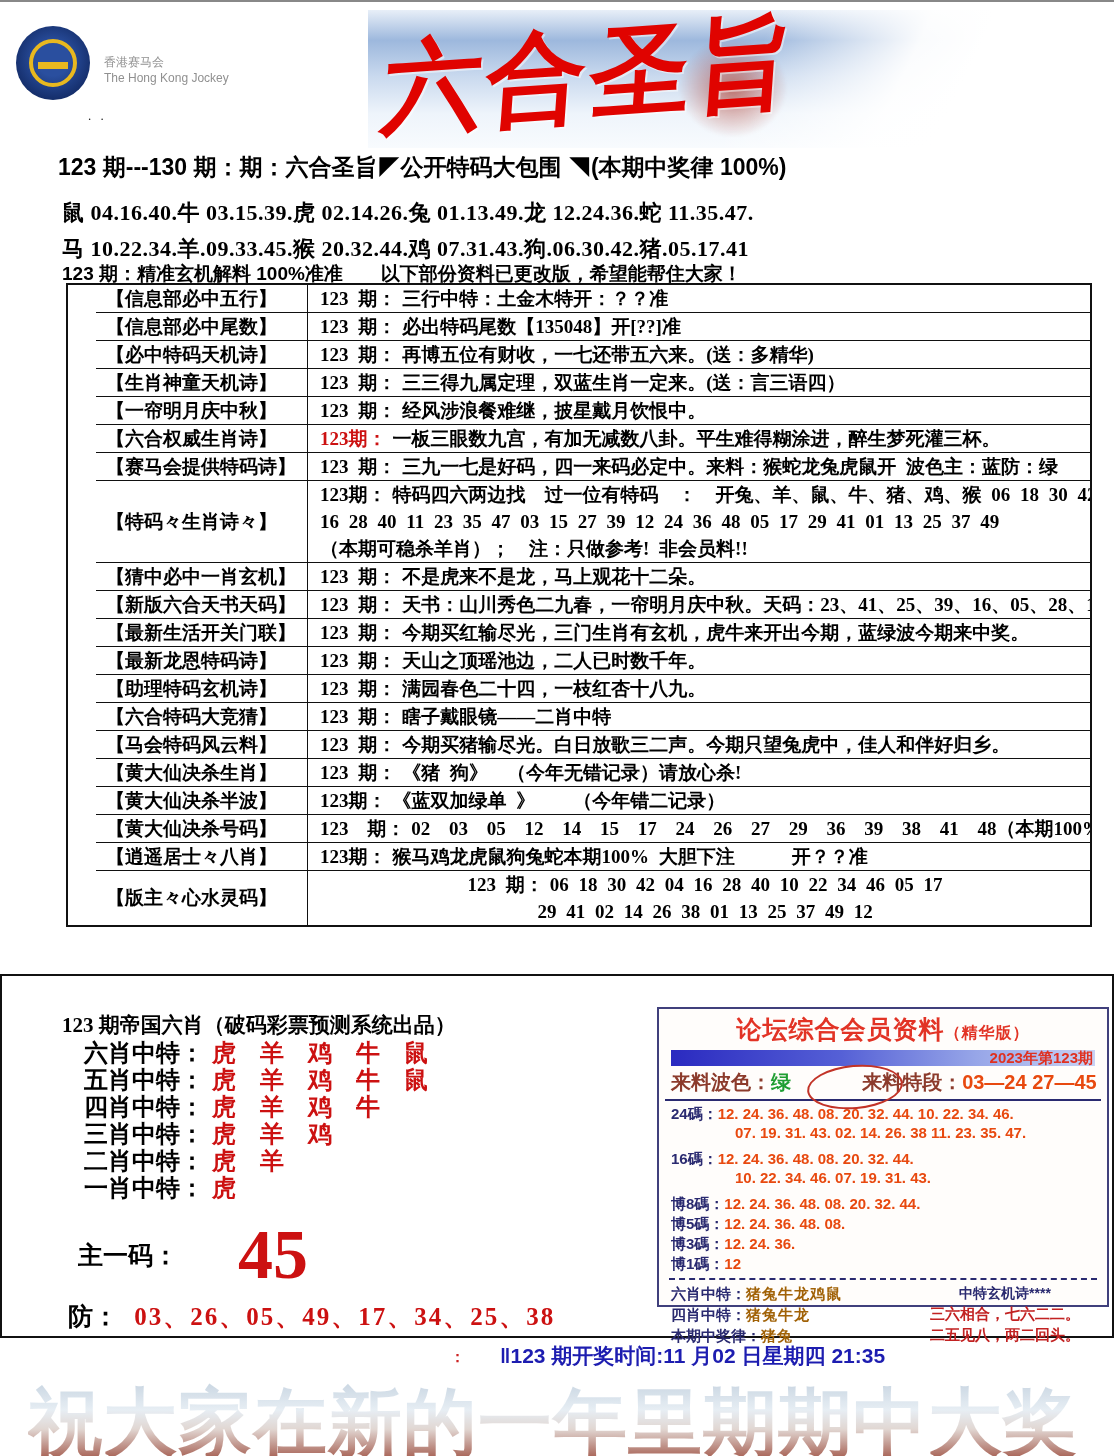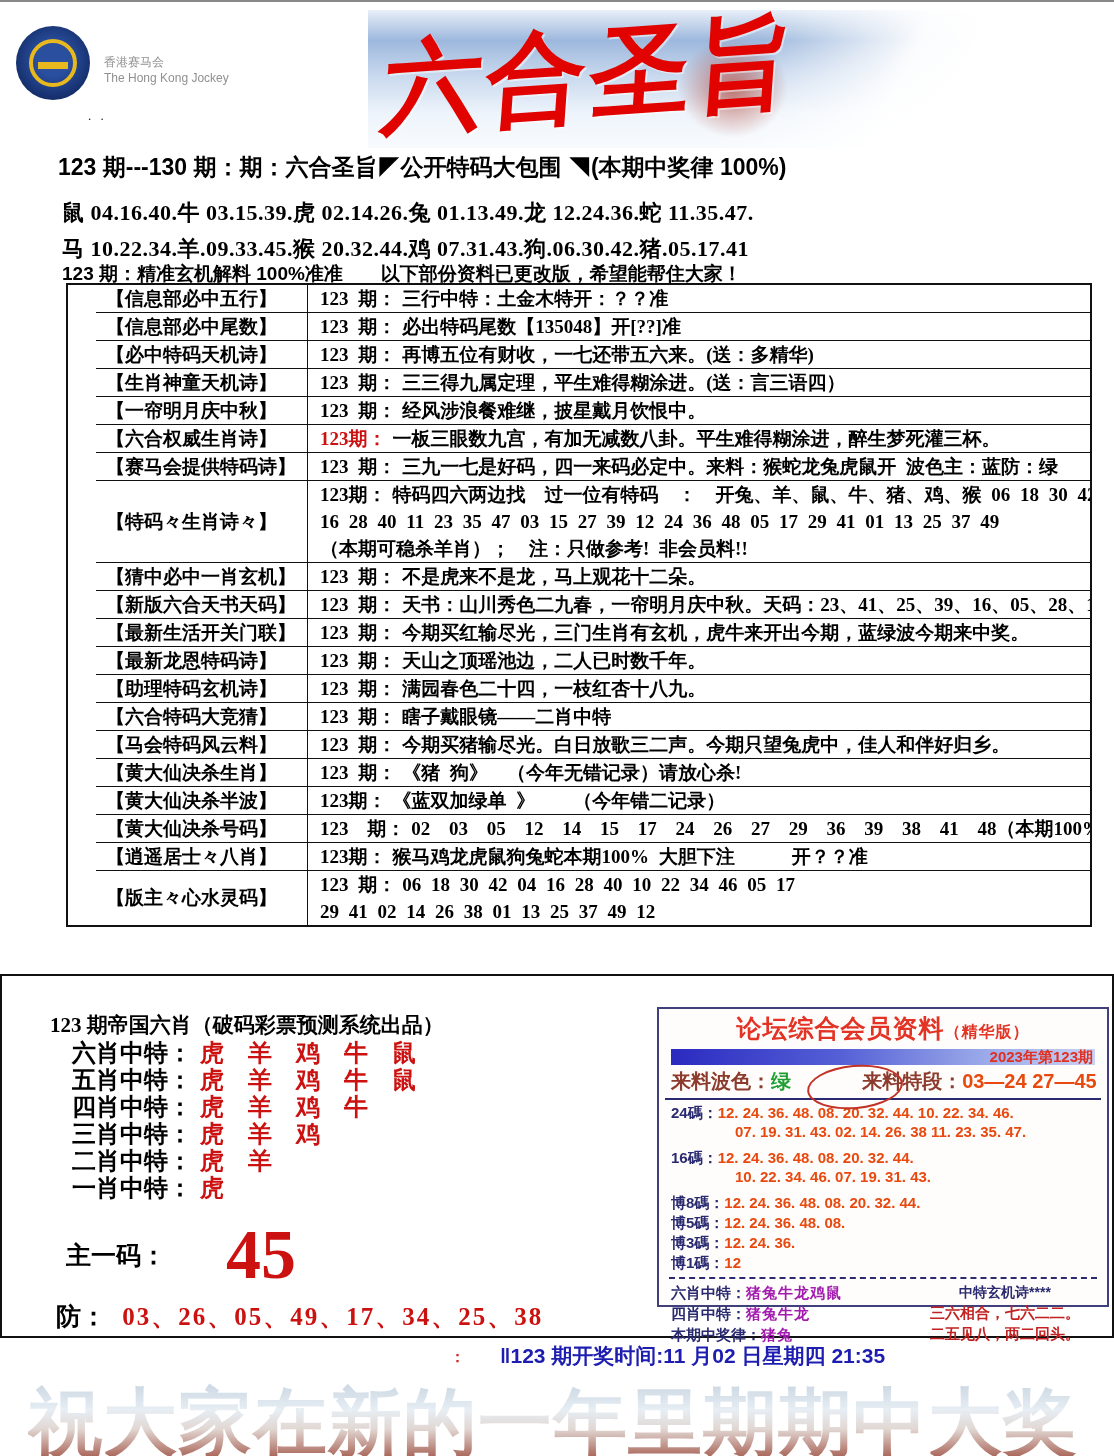--- a/index.html
+++ b/index.html
@@ -28,64 +28,64 @@
     text-shadow:2px 2px 0 rgba(255,255,255,.5); white-space:nowrap; }
   .headline { position:absolute; left:58px; top:150px; font-size:23px; font-weight:bold;
     font-family:"Liberation Sans", sans-serif; white-space:nowrap; }
   .zline { position:absolute; left:62px; font-size:22px; font-weight:bold; white-space:nowrap; letter-spacing:.5px; }
   .z1 { top:196px; } .z2 { top:232px; }
   .notice { position:absolute; left:62px; top:259px; font-size:19px; font-weight:bold;
     font-family:"Liberation Sans", sans-serif; white-space:nowrap; }
   
   .main-table { position:absolute; left:66px; top:281px; width:1026px; border:2px solid #111; background:#fff;padding-left:28px; }
   .trow { display:flex; border-bottom:1.5px solid #111; }
-  .trow:last-child { border-bottom:none; }
+  .trow:last-child { border-bottom:none;text-align:center; }
   .tlabel { width:212px; flex:none; border-right:1.5px solid #111; padding-left:10px;
     font-weight:bold; font-size:19px; display:flex; align-items:center; }
   .tcontent { flex:1; padding-left:12px; font-weight:bold; font-size:19px; overflow:hidden; }
   .tline { line-height:27px; white-space:pre; word-spacing:5px; }
   .tline .period { padding-right:6px; }
   .tline .red { color:#cc1111; }
   .tline.spread { word-spacing:14px; }
   
   .bottom-box { position:absolute; left:0; top:972px; width:1114px; height:364px; border:2.5px solid #111; background:#fff; }
-  .empire { position:absolute; left:50px; top:1008px; width:570px; font-weight:bold; }
+  .empire { position:absolute; left:62px; top:1008px; width:570px; font-weight:bold; }
   .e-title { font-size:21px; line-height:30px; white-space:nowrap; }
   .e-row { font-size:24px; line-height:27px; padding-left:22px; white-space:nowrap; }
   .e-value { color:#cc1111; letter-spacing:9px; padding-left:8px; }
   .e-main { margin-top:22px; display:flex; align-items:center; }
   .e-main-label { font-size:25px; padding-left:16px; }
   .e-main-code { font-size:70px; line-height:62px; color:#cc1111; margin-left:60px; }
   .e-guard { margin-top:14px; font-size:25px; padding-left:6px; white-space:nowrap; }
   .e-guard-nums { color:#cc1111; margin-left:10px; letter-spacing:2px; }
   
   .member-box { position:absolute; left:657px; top:1005px; width:452px; height:300px;
     border:2.5px solid #40407c; background:#fffdfb; padding:4px 12px 0 12px;
     font-family:"Liberation Sans", sans-serif; font-weight:bold; }
-  .mb-title { text-align:center; color:#e23325; font-size:25px; letter-spacing:1px; line-height:32px; white-space:nowrap;font-family:Liberation Serif, serif; }
+  .mb-title { text-align:center; color:#e23325; font-size:25px; letter-spacing:1px; line-height:32px; white-space:nowrap; }
   .mb-title .suffix { font-size:16px; }
   .mb-bar { position:relative; height:16px; margin-top:1px;
     background:linear-gradient(90deg, #2a2ac0, #5560d6 40%, #97a6e8 72%, #c9d2f4 100%); }
   .mb-issue { position:absolute; right:2px; top:-1px; color:#e03020; font-size:15px; white-space:nowrap; }
   .mb-wave { position:relative; text-align:center; font-size:20px; color:#8c3b2c; margin-top:3px; white-space:nowrap; }
   .mb-wave .green { color:#1f9e32; }
   .mb-wave .range { color:#e8490f; }
   .mb-ellipse { position:absolute; left:148px; top:56px; width:96px; height:44px;
     border:2.5px solid #c23327; border-radius:50%; transform:rotate(-5deg); }
   .mb-rule { border-top:2.5px solid #2a2a70; margin:3px -6px 3px -6px; }
   .mb-section { font-size:15px; line-height:19px; padding-left:64px; text-indent:-64px; margin-top:1px; }
   .mb-section.gap { margin-top:7px; }
   .mb-label { color:#2a2a70; }
   .mb-nums { color:#e8490f; }
   .mb-divider { border-top:2px dashed #2a2a70; margin:5px -2px 3px -2px; }
   .mb-bottom { display:flex; }
   .mb-sx { flex:1; }
   .mb-sx-row { font-size:15px; line-height:21px; white-space:nowrap; }
   .mb-sx-row .mb-label { color:#2a2a70; }
-  .mb-sx-row .mb-animals { color:#a21caf; letter-spacing:1px; }
+  .mb-sx-row .mb-animals { color:#a16207; letter-spacing:1px; }
   .mb-poem { width:180px; text-align:center; }
   .mb-poem-title { color:#2a2a70; font-size:14px; line-height:20px; white-space:nowrap; }
   .mb-poem-line { color:#c22222; font-size:15px; line-height:21px; white-space:nowrap; }
   
   .footer-colon { position:absolute; left:450px; top:1346px; color:#cc2222; font-size:15px; font-weight:bold; }
   .footer-text { position:absolute; left:500px; top:1340px; color:#1d1db0; font-size:21px; font-weight:bold;
     font-family:"Liberation Sans", sans-serif; white-space:nowrap; }
   .blessing { position:absolute; left:28px; top:1372px; width:1080px; font-size:74px; font-weight:bold;
     white-space:nowrap; letter-spacing:1px;
     background:linear-gradient(180deg, #b9c9d8 0%, #e4ecf3 36%, #ded2cd 55%, #a05648 82%, #8f4b3e 100%);
@@ -131,21 +131,21 @@
       </div>
       <div class="trow">
         <div class="tlabel">【必中特码天机诗】</div>
         <div class="tcontent">
           <div class="tline"><span class="period">123 期：</span><span>再博五位有财收，一七还带五六来。(送：多精华)</span></div>
         </div>
       </div>
       <div class="trow">
         <div class="tlabel">【生肖神童天机诗】</div>
         <div class="tcontent">
-          <div class="tline"><span class="period">123 期：</span><span>三三得九属定理，平生难得糊涂进。(送：言三语四）</span></div>
+          <div class="tline"><span class="period">123 期：</span><span>三三得九属定理，双蓝生肖一定来。(送：言三语四）</span></div>
         </div>
       </div>
       <div class="trow">
         <div class="tlabel">【一帘明月庆中秋】</div>
         <div class="tcontent">
           <div class="tline"><span class="period">123 期：</span><span>经风涉浪餐难继，披星戴月饮恨中。</span></div>
         </div>
       </div>
       <div class="trow">
         <div class="tlabel">【六合权威生肖诗】</div>

